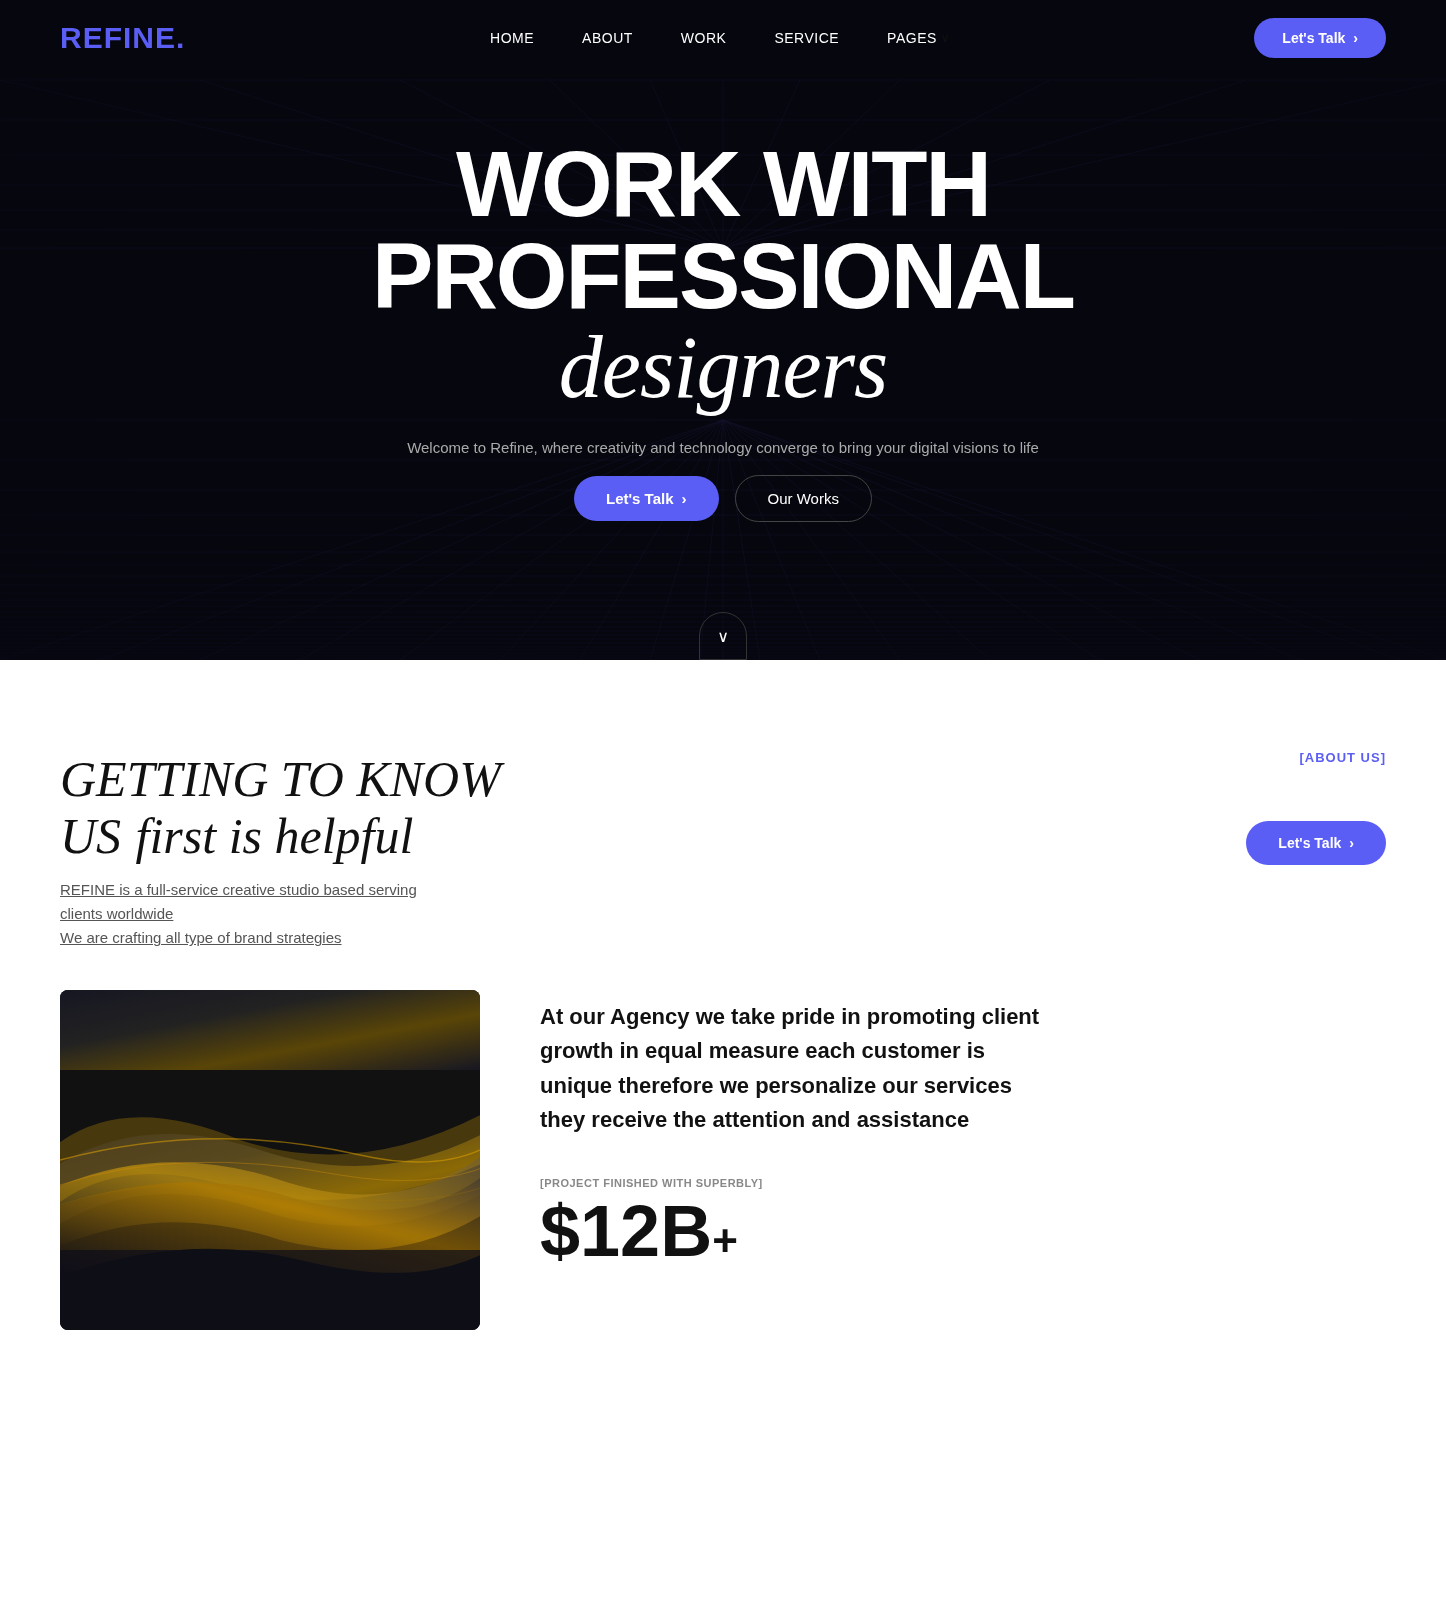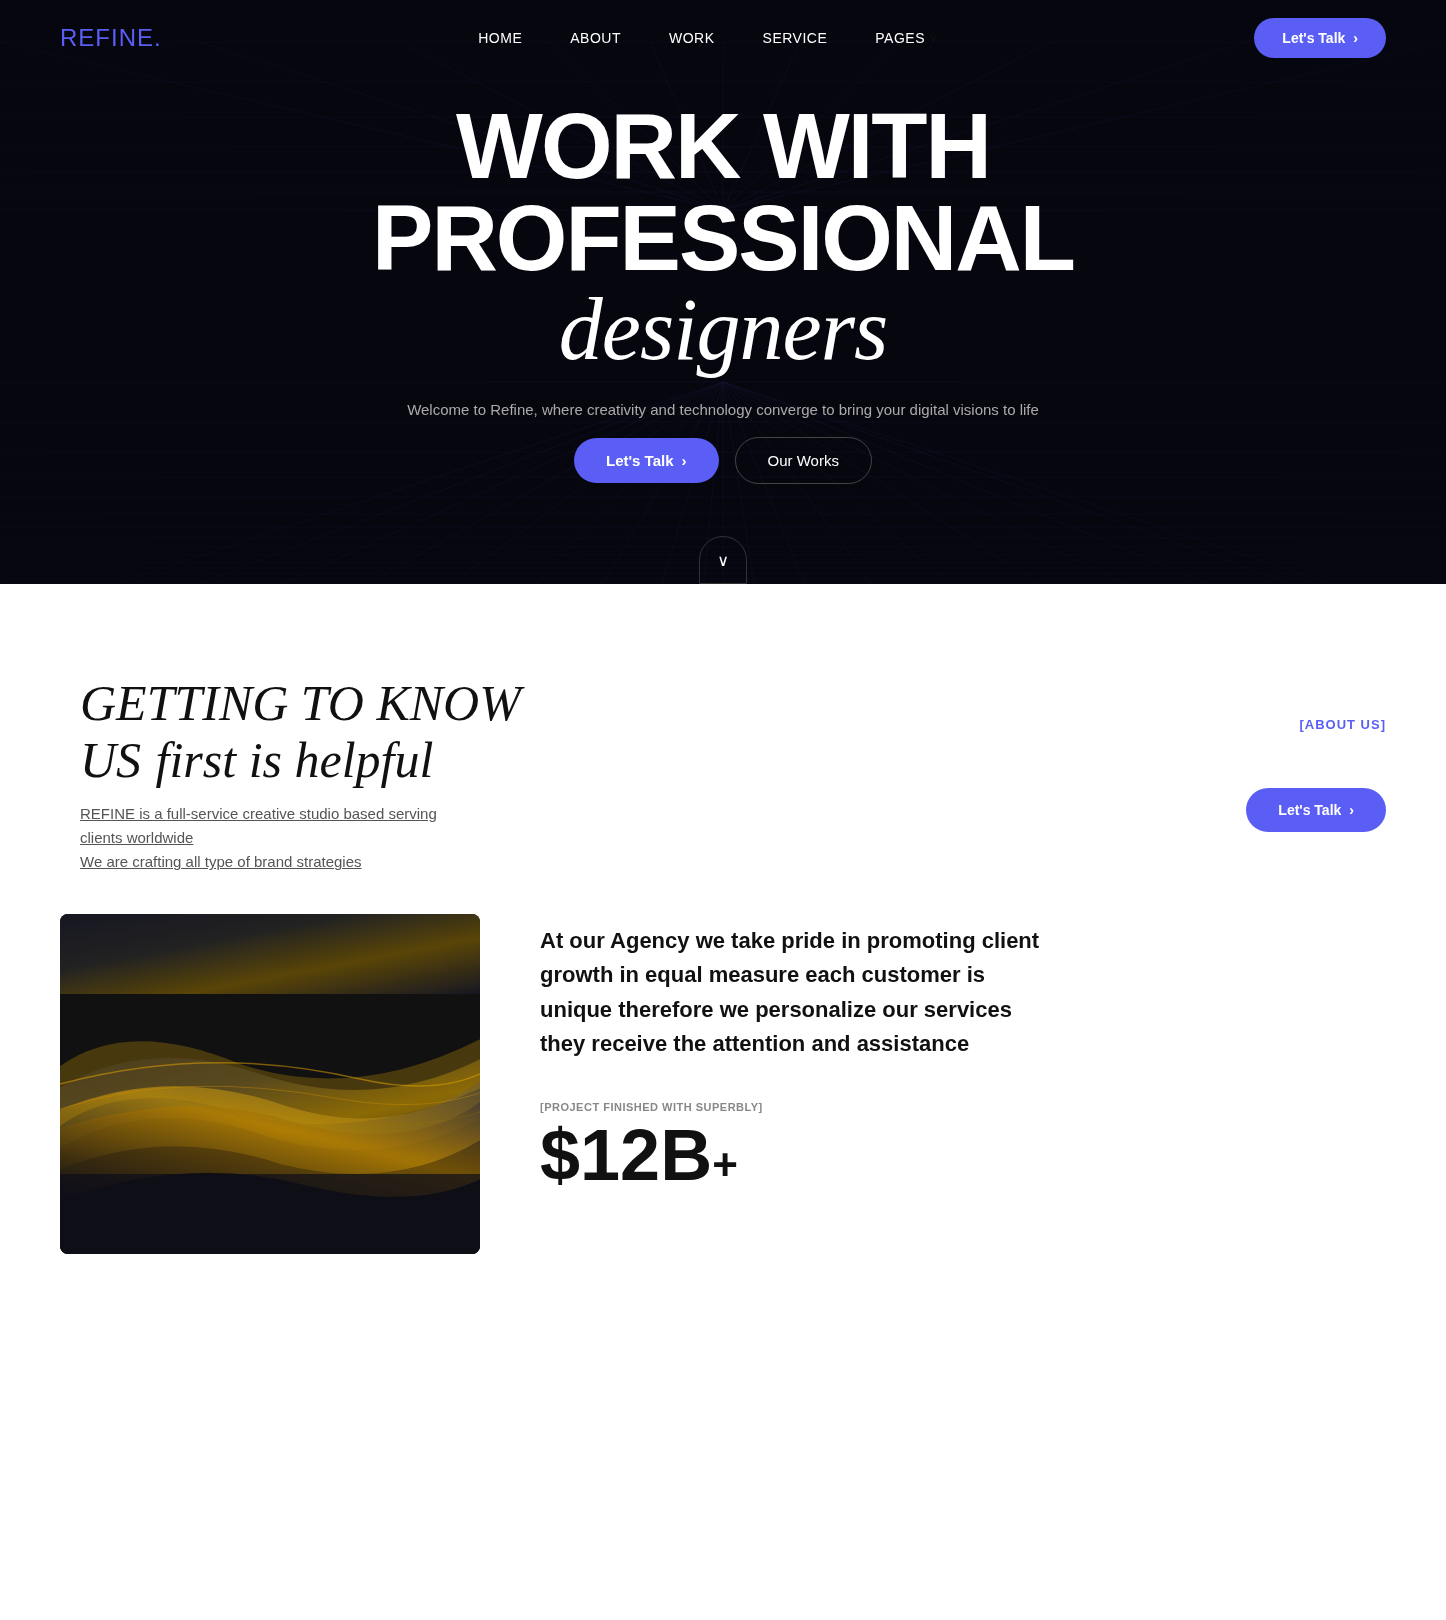--- a/index.html
+++ b/index.html
@@ -19,22 +19,22 @@
       z-index: 10;
       display: flex;
       align-items: center;
       justify-content: space-between;
       padding: 18px 60px;
       background: transparent;
     }
 
     .nav-logo {
       color: #fff;
-      font-weight: 400;
-      font-size: 24px;
+      font-weight: 700;
+      font-size: 30px;
       letter-spacing: 1px;
     }
     .nav-logo span { color: #5b5ef4; }
 
     .nav-links {
       display: flex;
       gap: 48px;
       list-style: none;
     }
     .nav-links a {
@@ -62,21 +62,21 @@
       cursor: pointer;
       display: flex;
       align-items: center;
       gap: 8px;
     }
 
     
     .hero {
       position: relative;
       width: 100%;
-      height: 584px;
+      height: 660px;
       background: #06060f;
       overflow: hidden;
       display: flex;
       flex-direction: column;
       align-items: center;
       justify-content: center;
     }
 
     
     .grid-bg {
@@ -177,23 +177,22 @@
 
     
     .about-section {
       background: #fff;
       padding: 90px 60px 60px;
     }
 
     .about-top {
       display: flex;
       justify-content: space-between;
-      align-items: center;
+      align-items: flex-start;
       margin-bottom: 16px;
-      margin-left: 20px;
     }
 
     .about-label {
       color: #5b5ef4;
       font-size: 13px;
       font-weight: 600;
       letter-spacing: 1px;
     }
 
     .about-heading {

